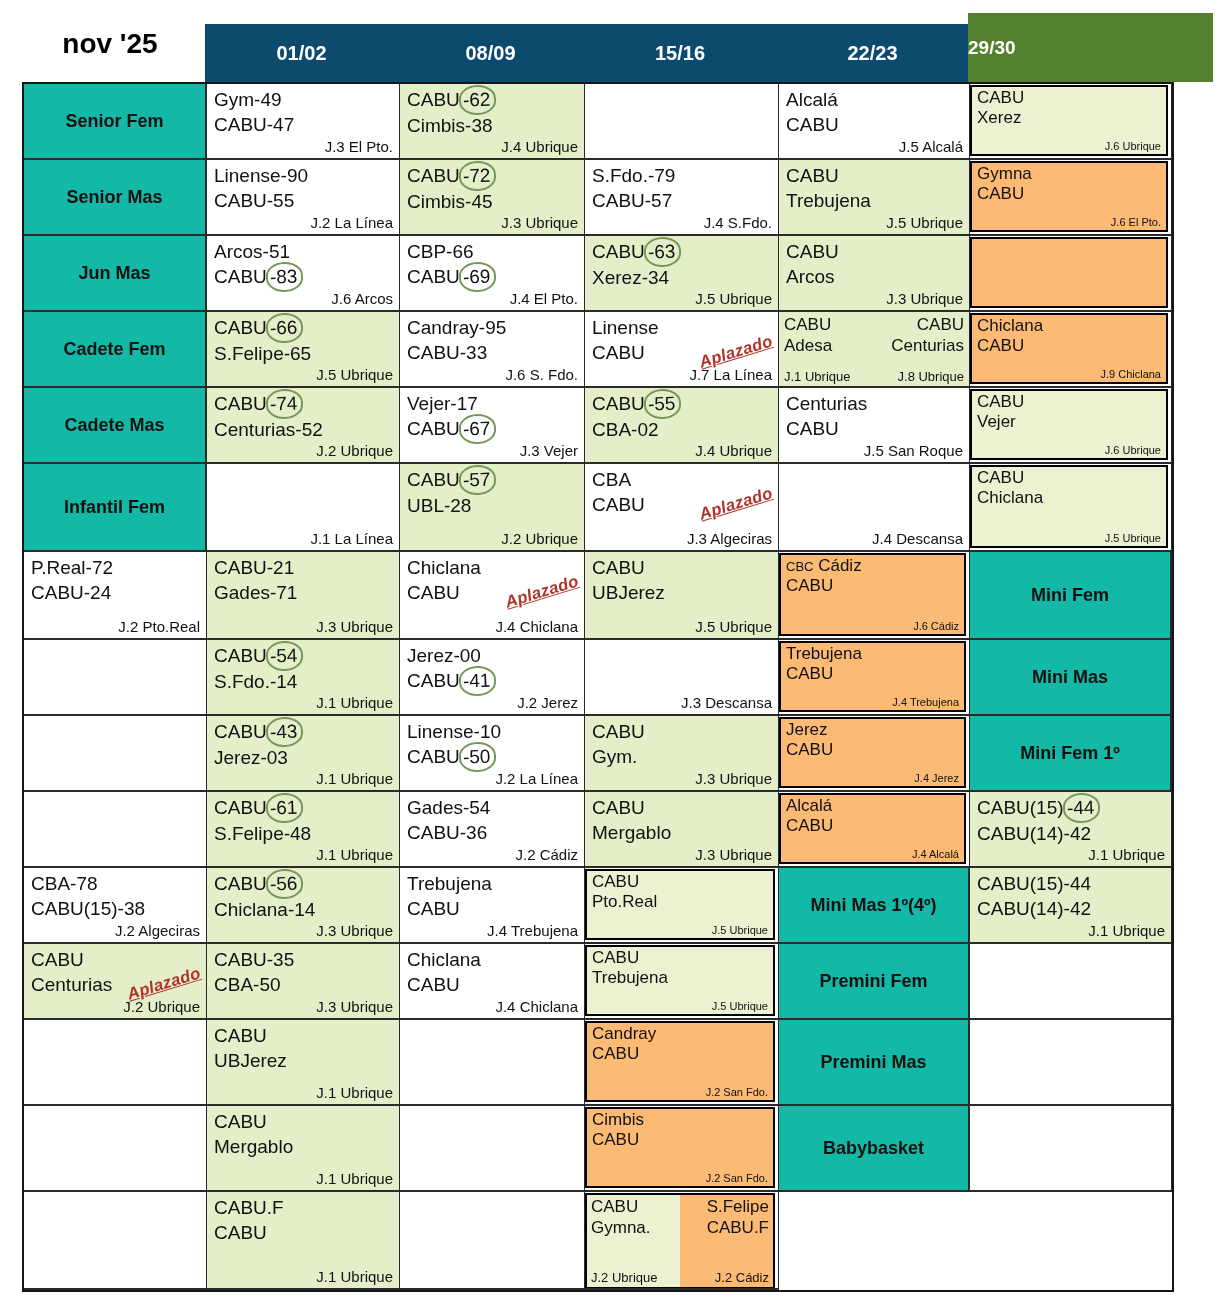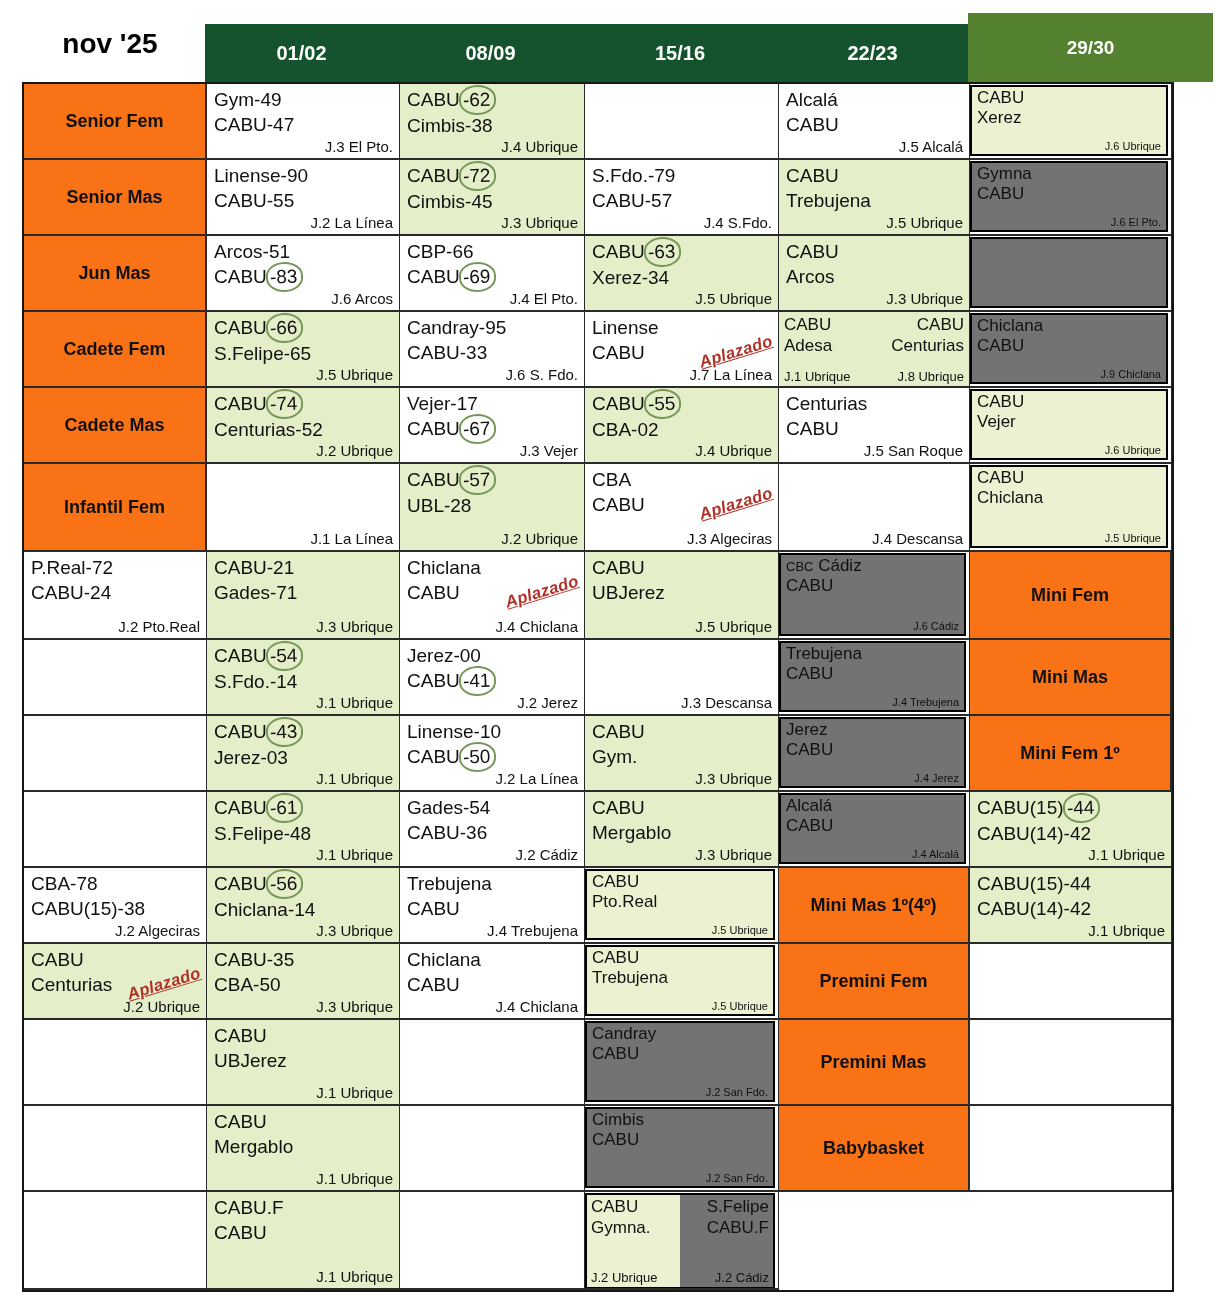--- a/index.html
+++ b/index.html
@@ -3,34 +3,34 @@
 <meta charset="utf-8">
 <style>
   html,body{margin:0;padding:0;}
   body{width:1215px;height:1304px;background:#fff;position:relative;
        font-family:"Liberation Sans","DejaVu Sans",sans-serif;color:#111;}
 
   .title{position:absolute;left:40px;top:28px;width:140px;text-align:center;
          font-size:28px;font-weight:bold;color:#000;}
 
   .hdr-strip{position:absolute;left:205px;top:24px;width:763px;height:58px;
-             background:#14532d;display:flex;justify-content:center;}
+             background:#0c4a6e;display:flex;justify-content:center;}
   .hcell{display:flex;align-items:center;justify-content:center;
          color:#fff;font-weight:bold;font-size:20px;}
   .hdr-block{position:absolute;left:968px;top:13px;width:245px;height:69px;
-             background:#54812f;display:flex;align-items:center;justify-content:center;
+             background:#54812f;display:flex;align-items:center;
              color:#fff;font-weight:bold;font-size:19px;}
 
   .grid{position:absolute;left:22px;top:82px;width:1148px;
         display:grid;
         grid-template-columns:183px 193px 185px 194px 191px 202px;
         grid-template-rows:76px 76px 76px 76px 76px 88px 88px 76px 76px 76px 76px 76px 86px 86px 98px;
         border:2px solid #161616;background:#fff;}
 
-  .cat{background:#f97316;font-weight:bold;font-size:18px;
+  .cat{background:#14b8a6;font-weight:bold;font-size:18px;
        display:flex;align-items:center;justify-content:center;text-align:center;
        border-right:2px solid #2a2a2a;border-bottom:2px solid #2a2a2a;box-sizing:border-box;}
 
   .cell{position:relative;background:#fff;box-sizing:border-box;overflow:hidden;
         border-right:1px solid #2a2a2a;border-bottom:2px solid #2a2a2a;font-size:19px;}
   .cell.green{background:#e4efc9;}
 
   .lines{padding:3px 7px 0;}
   .line{display:block;line-height:1.32;white-space:nowrap;}
   .foot{position:absolute;right:6px;bottom:3px;font-size:15px;white-space:nowrap;}
@@ -38,21 +38,21 @@
   .circ{display:inline-block;border:2px solid #78975a;border-radius:50% / 46%;
         padding:0 4px 1px 2px;margin:-2px 0 -2px -1px;transform:rotate(-2deg);}
 
   .apz{position:absolute;right:4px;top:30px;color:#b0332a;font-weight:bold;
        font-style:italic;font-size:16.5px;text-decoration:underline;
        transform:rotate(-17deg);letter-spacing:.3px;white-space:nowrap;}
 
   
   .cell.col-last{font-size:17px;}
   .box{position:relative;margin:1px 3px 2px 0;border:2px solid #000;
-       height:calc(100% - 3px);box-sizing:border-box;background:#737373;overflow:hidden;}
+       height:calc(100% - 3px);box-sizing:border-box;background:#fdba74;overflow:hidden;}
   .box.green{background:#ecf2d1;}
   .box .lines{padding:1px 5px 0;}
   .box .line{line-height:1.2;}
   .box .foot{font-size:11px;right:5px;bottom:2px;}
 
   
   .dbl{display:flex;height:100%;}
   .sub{flex:1;position:relative;display:flex;flex-direction:column;
        justify-content:space-between;padding:2px 5px 2px;font-size:17px;box-sizing:border-box;}
   .sub .lines{padding:0;}

